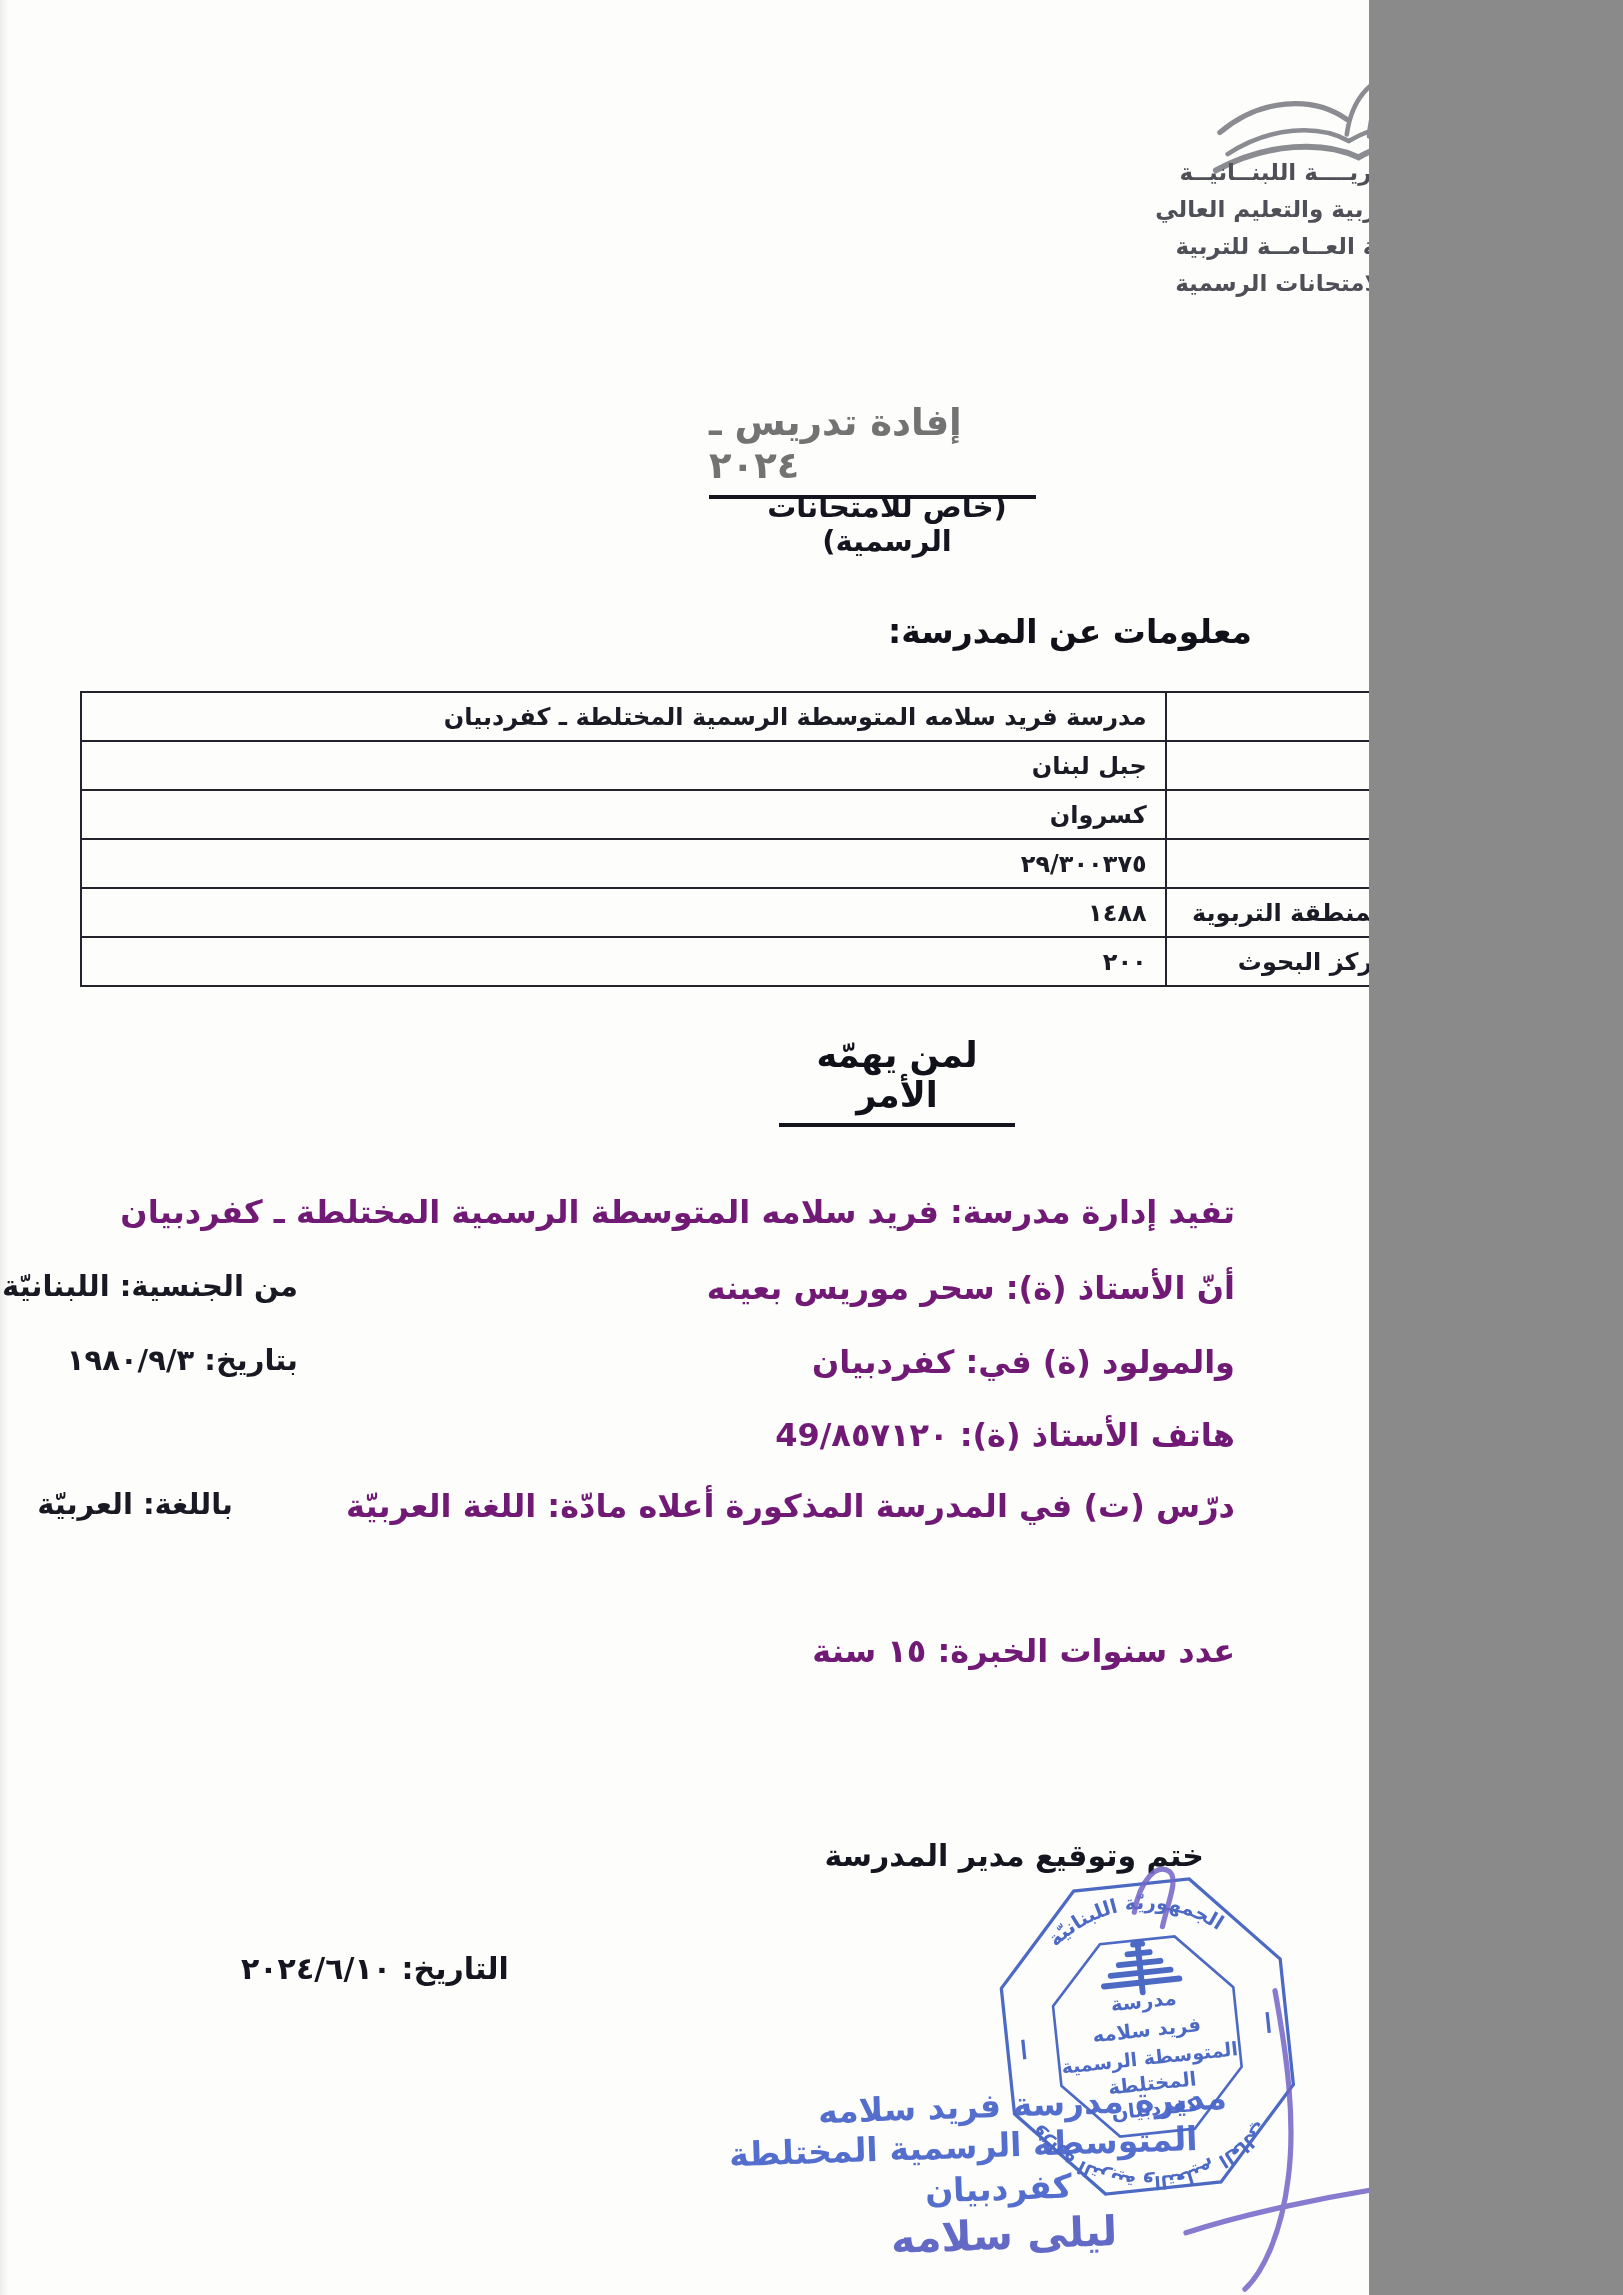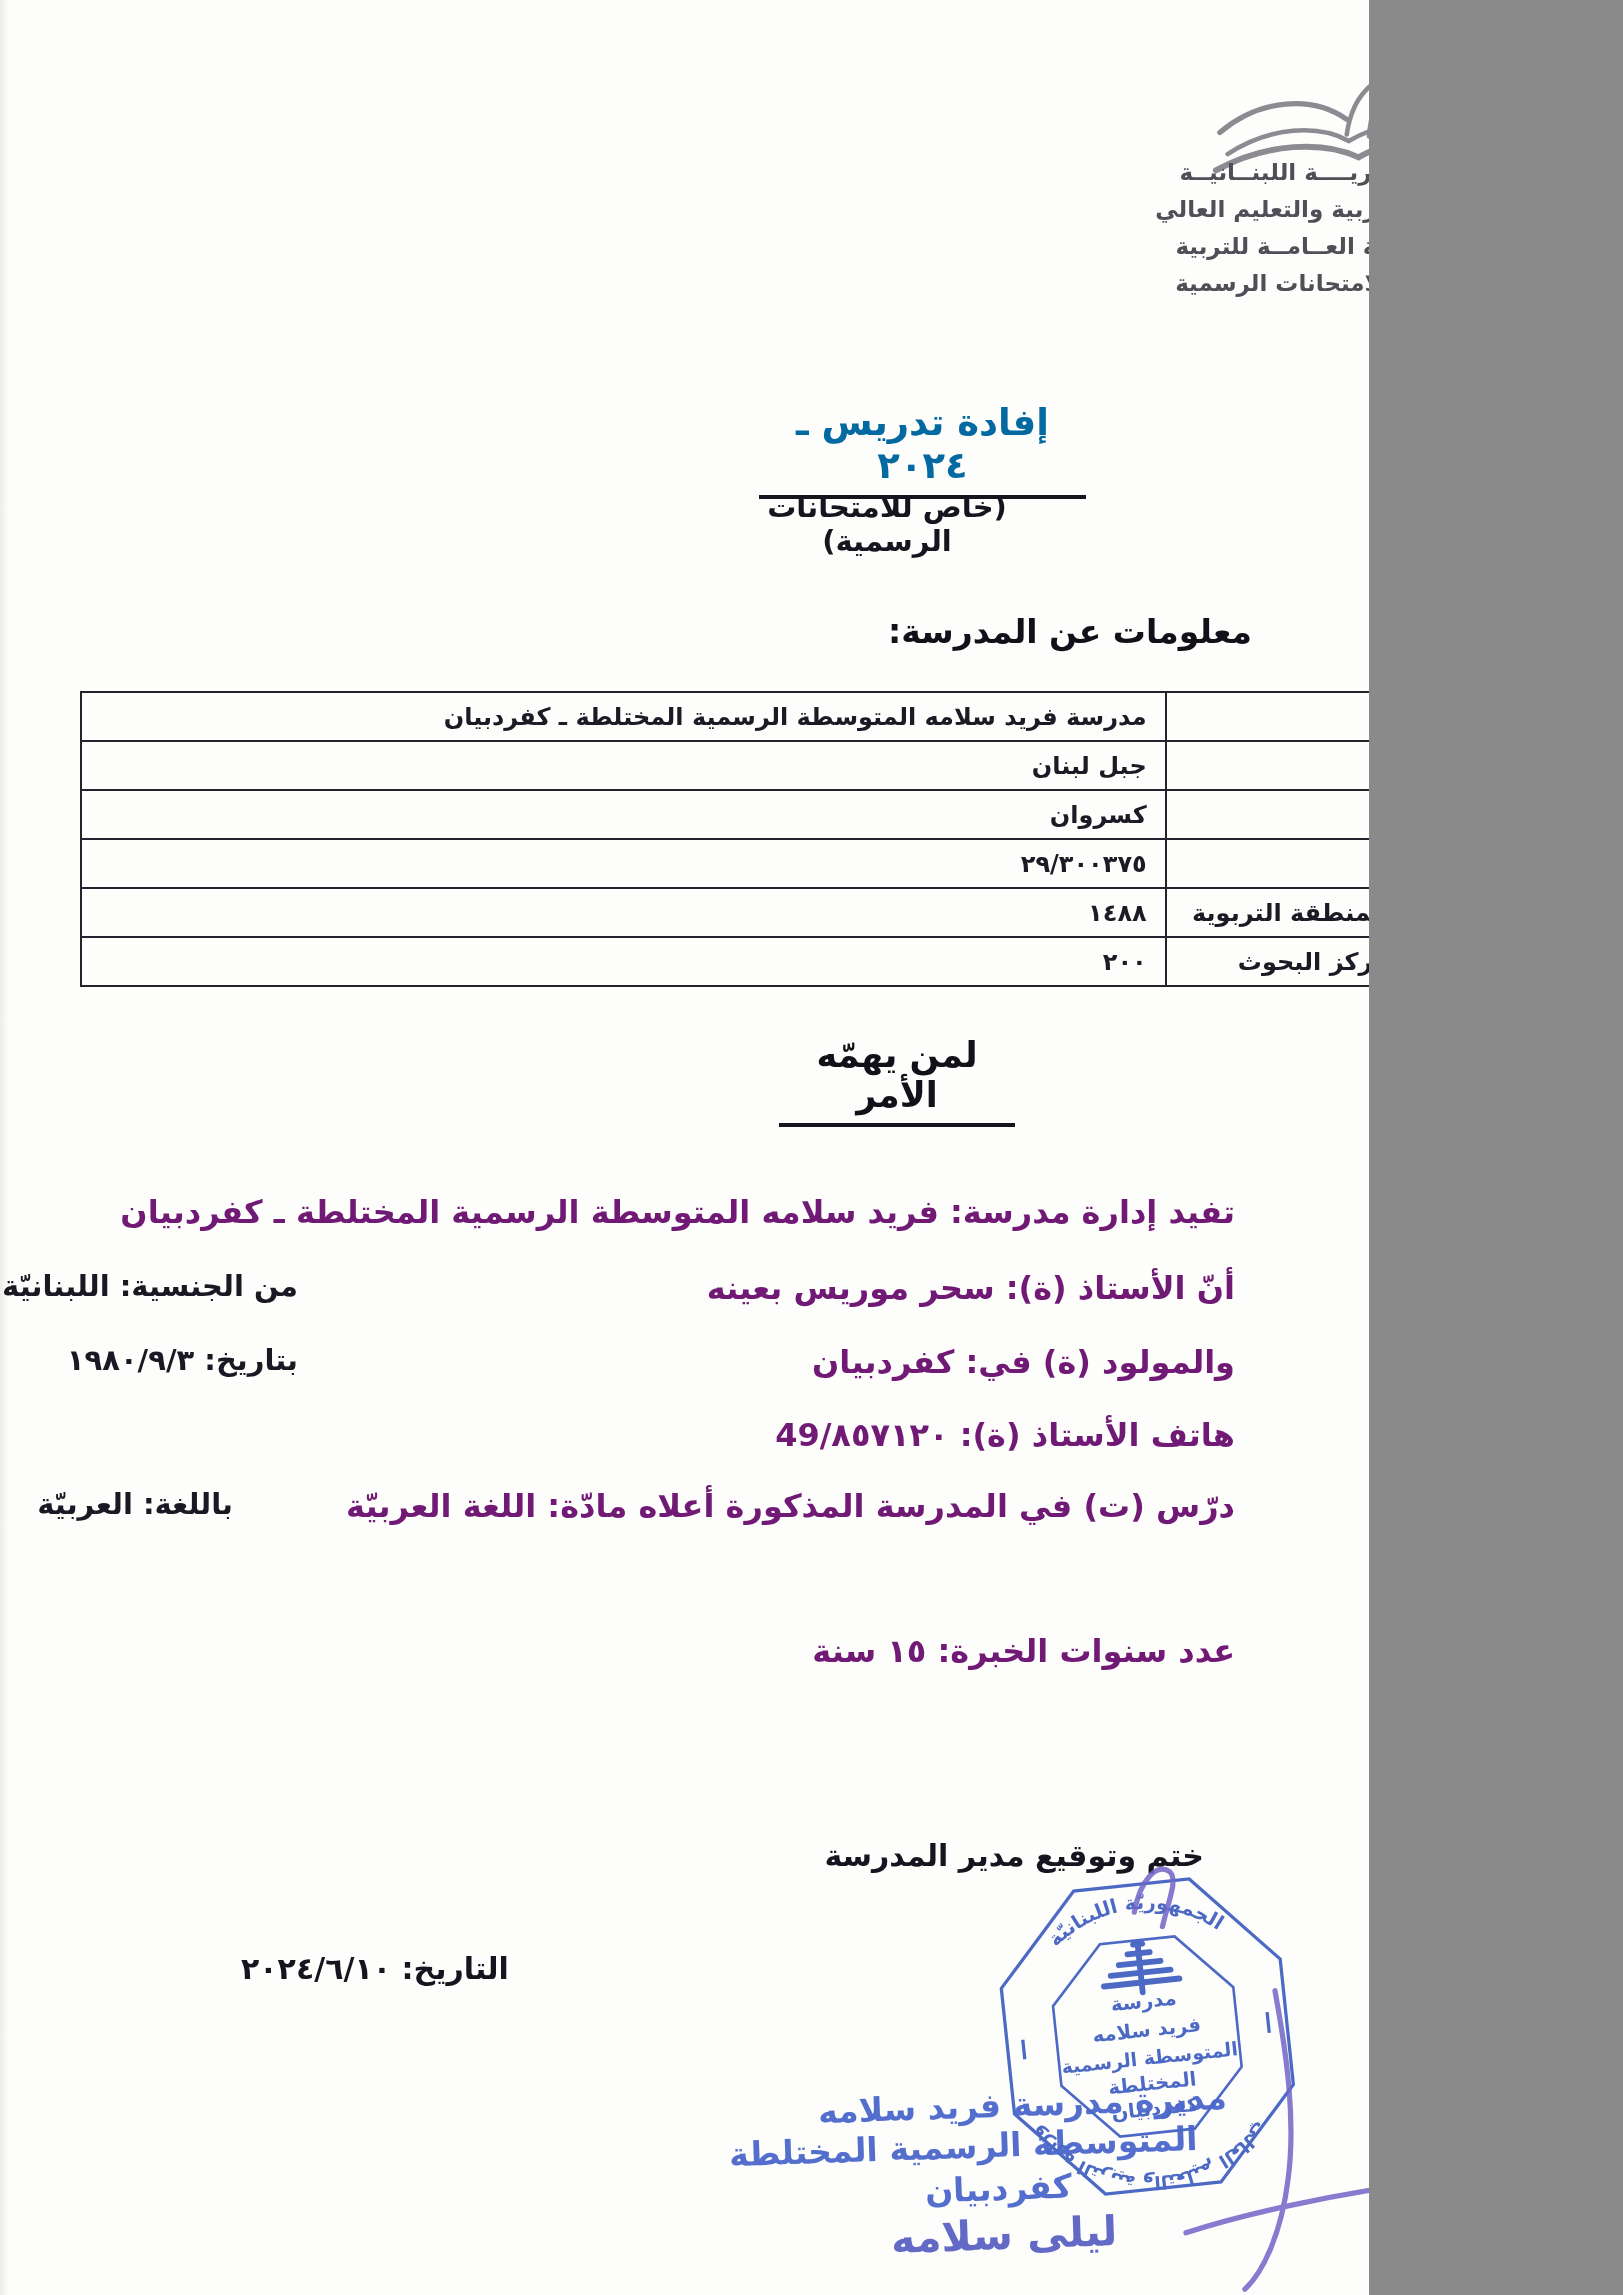--- a/index.html
+++ b/index.html
@@ -4,22 +4,22 @@
 <style>
   html,body{margin:0;padding:0;background:#8a8a8a;}
   .page{position:relative;width:1369px;height:2295px;background:#fdfdfc;
         font-family:"DejaVu Sans",sans-serif;color:#17171f;overflow:hidden;}
   .page::before{content:"";position:absolute;left:0;top:0;width:9.2px;height:100%;
         background:linear-gradient(90deg,#ededeb,#fdfdfc);}
   .abs{position:absolute;}
   .rtl{direction:rtl;unicode-bidi:plaintext;}
   .hdr-block{left:1136px;top:154px;width:357px;text-align:center;color:#4f4f58;}
   .hdr-line{font-weight:bold;font-size:23px;line-height:37px;white-space:nowrap;}
-  .doc-title{left:759px;top:401px;width:327px;text-align:center;font-size:37px;
-        font-weight:bold;color:#0369a1;border-bottom:4.6px solid #15151f;padding-bottom:7.9px;}
+  .doc-title{left:709px;top:401px;width:327px;text-align:left;font-size:37px;
+        font-weight:bold;color:#737373;border-bottom:4.6px solid #15151f;padding-bottom:7.9px;}
   .doc-subtitle{left:707px;top:490px;width:360px;text-align:center;font-size:29px;
         font-weight:bold;color:#15151f;}
   .section-heading{right:117px;top:612px;font-size:33px;font-weight:bold;color:#111119;}
   table.school{position:absolute;left:80px;top:691px;width:1448px;border-collapse:collapse;
         direction:rtl;table-layout:fixed;}
   table.school td{border:2px solid #23232e;height:45px;vertical-align:middle;
         font-size:24px;font-weight:bold;color:#1b1b26;white-space:nowrap;overflow:hidden;}
   table.school{border:2.6px solid #1a1a24;}
   td.lbl{width:361px;padding-right:10.5px;text-align:right;}
   td.val{padding-right:18.3px;text-align:right;}

